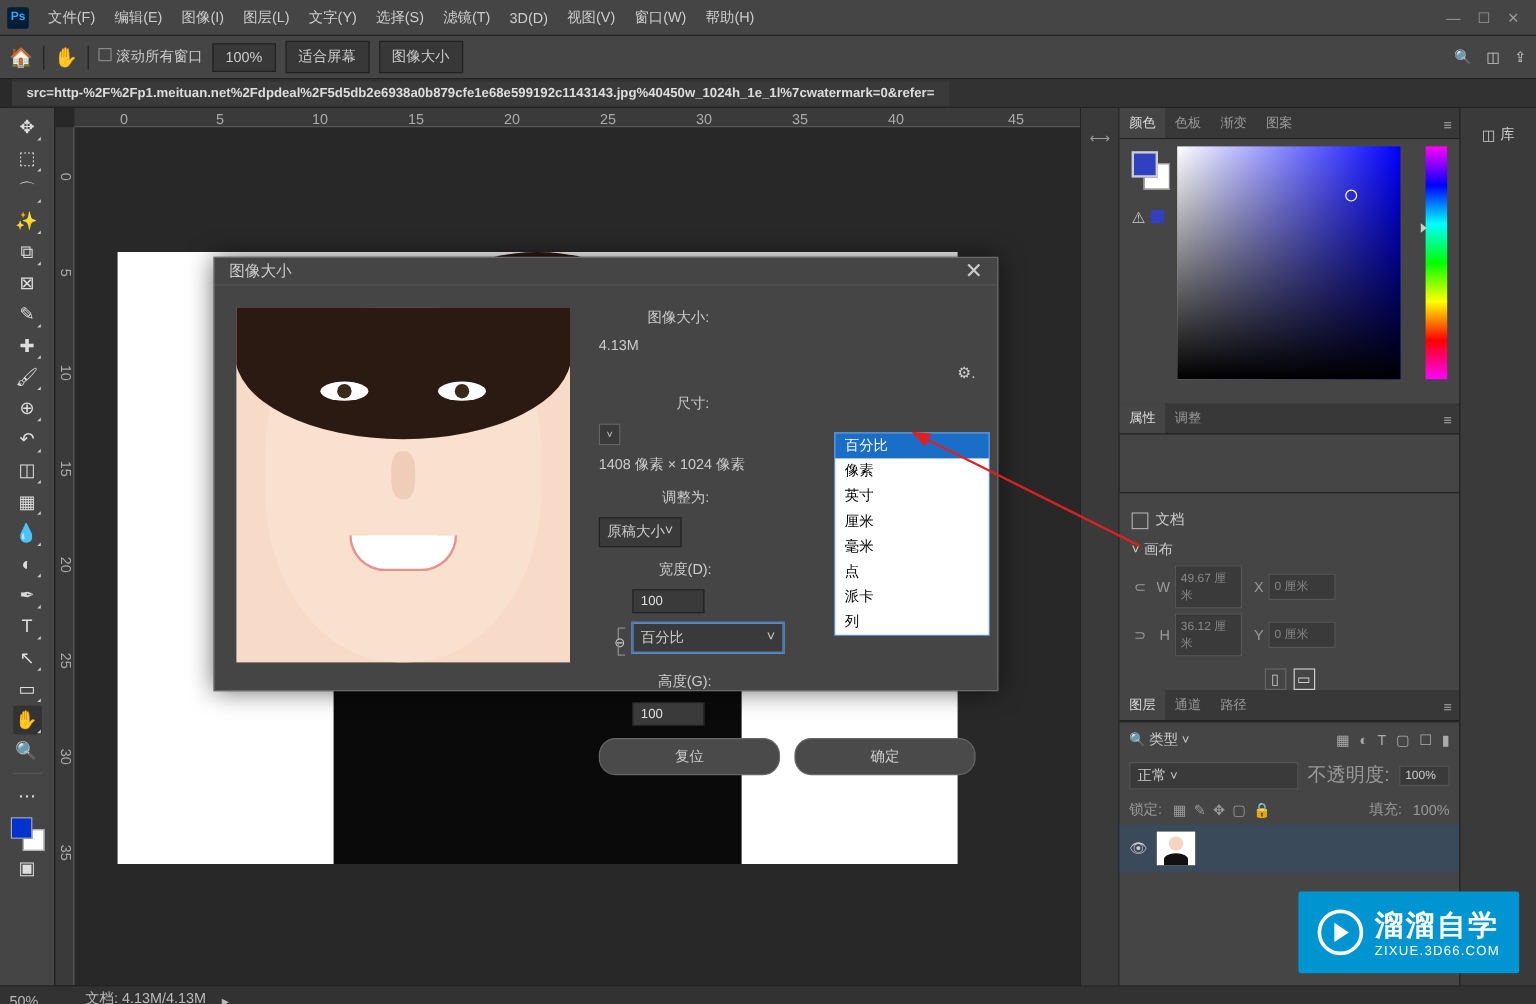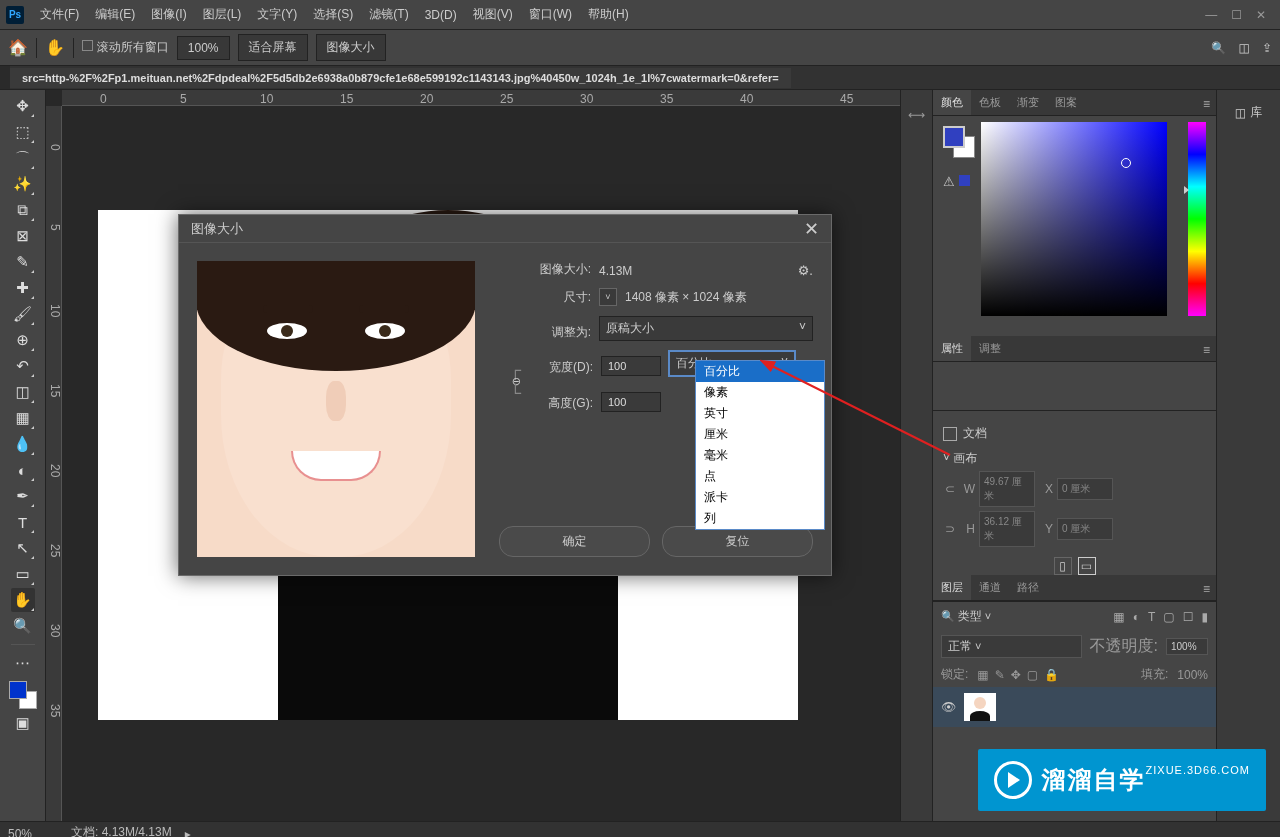--- a/index.html
+++ b/index.html
@@ -95,21 +95,21 @@
 .layers-panel .lock-row .icons { display: flex; gap: 6px; }
 .layers-panel .layer-item { display: flex; align-items: center; padding: 6px 8px; gap: 8px; background: #3a4a5a; }
 .layers-panel .layer-item .eye { font-size: 12px; }
 .layers-panel .layer-item .thumb { width: 32px; height: 28px; background: #fff; position: relative; }
 .layers-panel .layer-item .thumb .h { position: absolute; top: 4px; left: 10px; width: 12px; height: 12px; background: #f5d5c0; border-radius: 50%; }
 .layers-panel .layer-item .thumb .b { position: absolute; bottom: 0; left: 6px; width: 20px; height: 10px; background: #111; border-radius: 50% 50% 0 0; }
 
 .watermark { position: absolute; bottom: 26px; right: 14px; background: #0095d0; color: #fff; padding: 12px 16px; display: flex; align-items: center; gap: 10px; border-radius: 2px; z-index: 100; }
 .watermark .play { width: 38px; height: 38px; border: 3px solid #fff; border-radius: 50%; display: flex; align-items: center; justify-content: center; }
 .watermark .play::after { content: ""; width: 0; height: 0; border-top: 8px solid transparent; border-bottom: 8px solid transparent; border-left: 12px solid #fff; margin-left: 3px; }
-.watermark .txt { display: flex; flex-direction: row; }
+.watermark .txt { display: flex; flex-direction: column; }
 .watermark .txt .big { font-size: 24px; font-weight: bold; letter-spacing: 2px; }
 .watermark .txt .small { font-size: 11px; letter-spacing: 1px; }
 
 
 .statusbar { height: 20px; background: #323232; display: flex; align-items: flex-end; padding: 0 8px; gap: 13px; font-size: 11px; color: #bbb; border-top: 1px solid #222; }
 .statusbar .zoom { width: 50px; }
 
 
 .modal { position: absolute; top: 214px; left: 178px; width: 654px; height: 362px; background: #454545; border: 1px solid #6a6a6a; box-shadow: 0 0 20px rgba(0,0,0,0.6); z-index: 50; display: flex; flex-direction: column; }
 .modal .titlebar { height: 34px; display: flex; align-items: center; padding: 0 12px; border-bottom: 1px solid #555; }
@@ -121,21 +121,21 @@
 .modal .preview .face { position: absolute; top: 0; left: 50%; transform: translateX(-50%); width: 230px; height: 296px; background: #f9e0cf; border-radius: 40% 40% 48% 48%; }
 .modal .preview .eye-l { position: absolute; top: 62px; left: 70px; width: 40px; height: 16px; background: #fff; border-radius: 50%; }
 .modal .preview .eye-l::after { content: ""; position: absolute; top: 2px; left: 14px; width: 12px; height: 12px; background: #3a2a1a; border-radius: 50%; }
 .modal .preview .eye-r { position: absolute; top: 62px; right: 70px; width: 40px; height: 16px; background: #fff; border-radius: 50%; }
 .modal .preview .eye-r::after { content: ""; position: absolute; top: 2px; left: 14px; width: 12px; height: 12px; background: #3a2a1a; border-radius: 50%; }
 .modal .preview .brow-l { position: absolute; top: 44px; left: 66px; width: 50px; height: 8px; background: #2a1a12; border-radius: 4px; }
 .modal .preview .brow-r { position: absolute; top: 44px; right: 66px; width: 50px; height: 8px; background: #2a1a12; border-radius: 4px; }
 .modal .preview .nose { position: absolute; top: 120px; left: 50%; transform: translateX(-50%); width: 20px; height: 40px; background: #f0cdb8; border-radius: 40%; }
 .modal .preview .mouth { position: absolute; top: 190px; left: 50%; transform: translateX(-50%); width: 90px; height: 30px; background: #fff; border-radius: 0 0 45px 45px; border: 2px solid #e89090; border-top: none; }
 .modal .form { flex: 1; display: flex; flex-direction: column; gap: 10px; font-size: 12px; }
-.modal .form .frow { display: flex; align-items: flex-end; gap: 8px; }
+.modal .form .frow { display: flex; align-items: flex-start; gap: 8px; flex-direction: column; }
 .modal .form .flbl { width: 92px; text-align: right; color: #ccc; }
 .modal .form .fval { color: #ccc; }
 .modal .form .chev { width: 18px; height: 18px; border: 1px solid #666; display: flex; align-items: center; justify-content: center; font-size: 9px; background: #3a3a3a; }
 .modal .form .sel { background: #3a3a3a; border: 1px solid #222; padding: 3px 6px; flex: 1; display: flex; justify-content: space-between; font-size: 11px; }
 .modal .form .numinput { background: #3a3a3a; border: 1px solid #222; padding: 3px 6px; width: 60px; color: #ddd; font-size: 11px; }
 .modal .form .unitsel { background: #3a3a3a; border: 1px solid #5a8ac8; padding: 3px 6px; width: 126px; display: flex; justify-content: space-between; position: relative; font-size: 11px; }
 .modal .form .unitsel.hl { box-shadow: 0 0 0 1px #5a8ac8; }
 .modal .form .btns { display: flex; gap: 12px; margin-top: auto; }
 .modal .form .btns .dlgbtn { flex: 1; padding: 6px; text-align: center; border: 1px solid #666; border-radius: 14px; background: #4a4a4a; font-size: 12px; }
 .modal .form .link-col { display: flex; flex-direction: column; align-items: flex-end; width: 22px; }
@@ -428,22 +428,22 @@
                 <span>˅</span>
               </span>
           </div>
           <div class="frow">
             <span class="flbl" style="width:66px">高度(G):</span>
             <span class="numinput">100</span>
           </div>
         </div>
       </div>
       <div class="btns">
+        <div class="dlgbtn">复位</div>
         <div class="dlgbtn">确定</div>
-        <div class="dlgbtn">复位</div>
       </div>
     </div>
   </div>
 </div>
 
 <div class="dropdown">
   <div class="opt sel">百分比</div>
   <div class="opt">像素</div>
   <div class="opt">英寸</div>
   <div class="opt">厘米</div>

